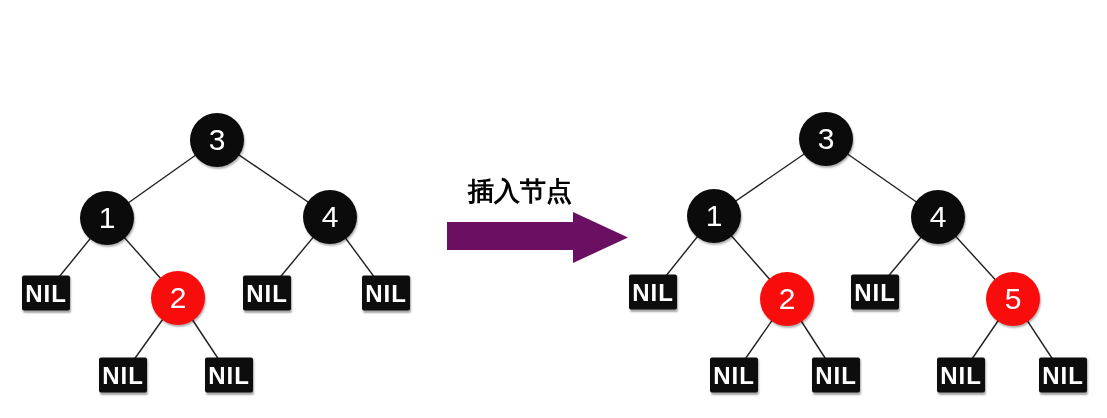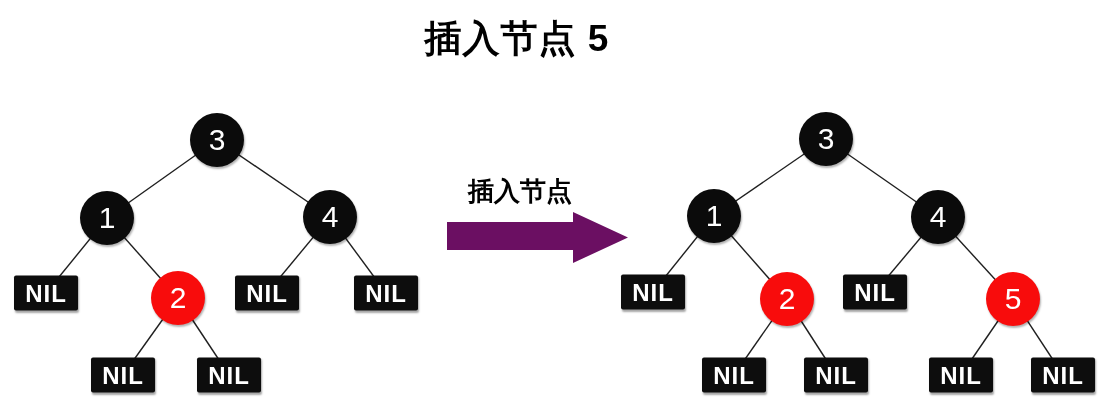--- a/index.html
+++ b/index.html
@@ -60,40 +60,39 @@
     font-size: 30px;
     font-weight: 400;
     display: flex;
     align-items: center;
     justify-content: center;
     transform: translate(-50%, -50%);
     box-shadow: 1px 2px 2px rgba(0,0,0,0.30);
   }
   .nil-box {
     position: absolute;
-    width: 64px;
+    width: 48px;
     height: 35px;
     color: #ffffff;
     font-size: 24px;
     font-weight: bold;
     letter-spacing: 1px;
     display: flex;
     align-items: center;
     justify-content: center;
     transform: translate(-50%, -50%);
     border-radius: 2px;
     box-shadow: 1px 2px 2px rgba(0,0,0,0.35);
   }
 </style>
 </head>
 <body>
 
 <div class="canvas">
 
-  <h1 class="title">插入节点 5</h1>
 
   <svg id="edges-svg" width="1107" height="418" viewBox="0 0 1107 418" xmlns="http://www.w3.org/2000/svg">
       <line x1="1013" y1="299" x2="1063" y2="375" stroke="#1f1f1f" stroke-width="1.4"></line>
       <line x1="1013" y1="299" x2="961" y2="375" stroke="#1f1f1f" stroke-width="1.4"></line>
       <line x1="787" y1="299" x2="836" y2="375" stroke="#1f1f1f" stroke-width="1.4"></line>
       <line x1="787" y1="299" x2="734" y2="375" stroke="#1f1f1f" stroke-width="1.4"></line>
       <line x1="938" y1="217" x2="1013" y2="299" stroke="#1f1f1f" stroke-width="1.4"></line>
       <line x1="938" y1="217" x2="875" y2="292" stroke="#1f1f1f" stroke-width="1.4"></line>
       <line x1="714" y1="216" x2="787" y2="299" stroke="#1f1f1f" stroke-width="1.4"></line>
       <line x1="714" y1="216" x2="653" y2="292" stroke="#1f1f1f" stroke-width="1.4"></line>

